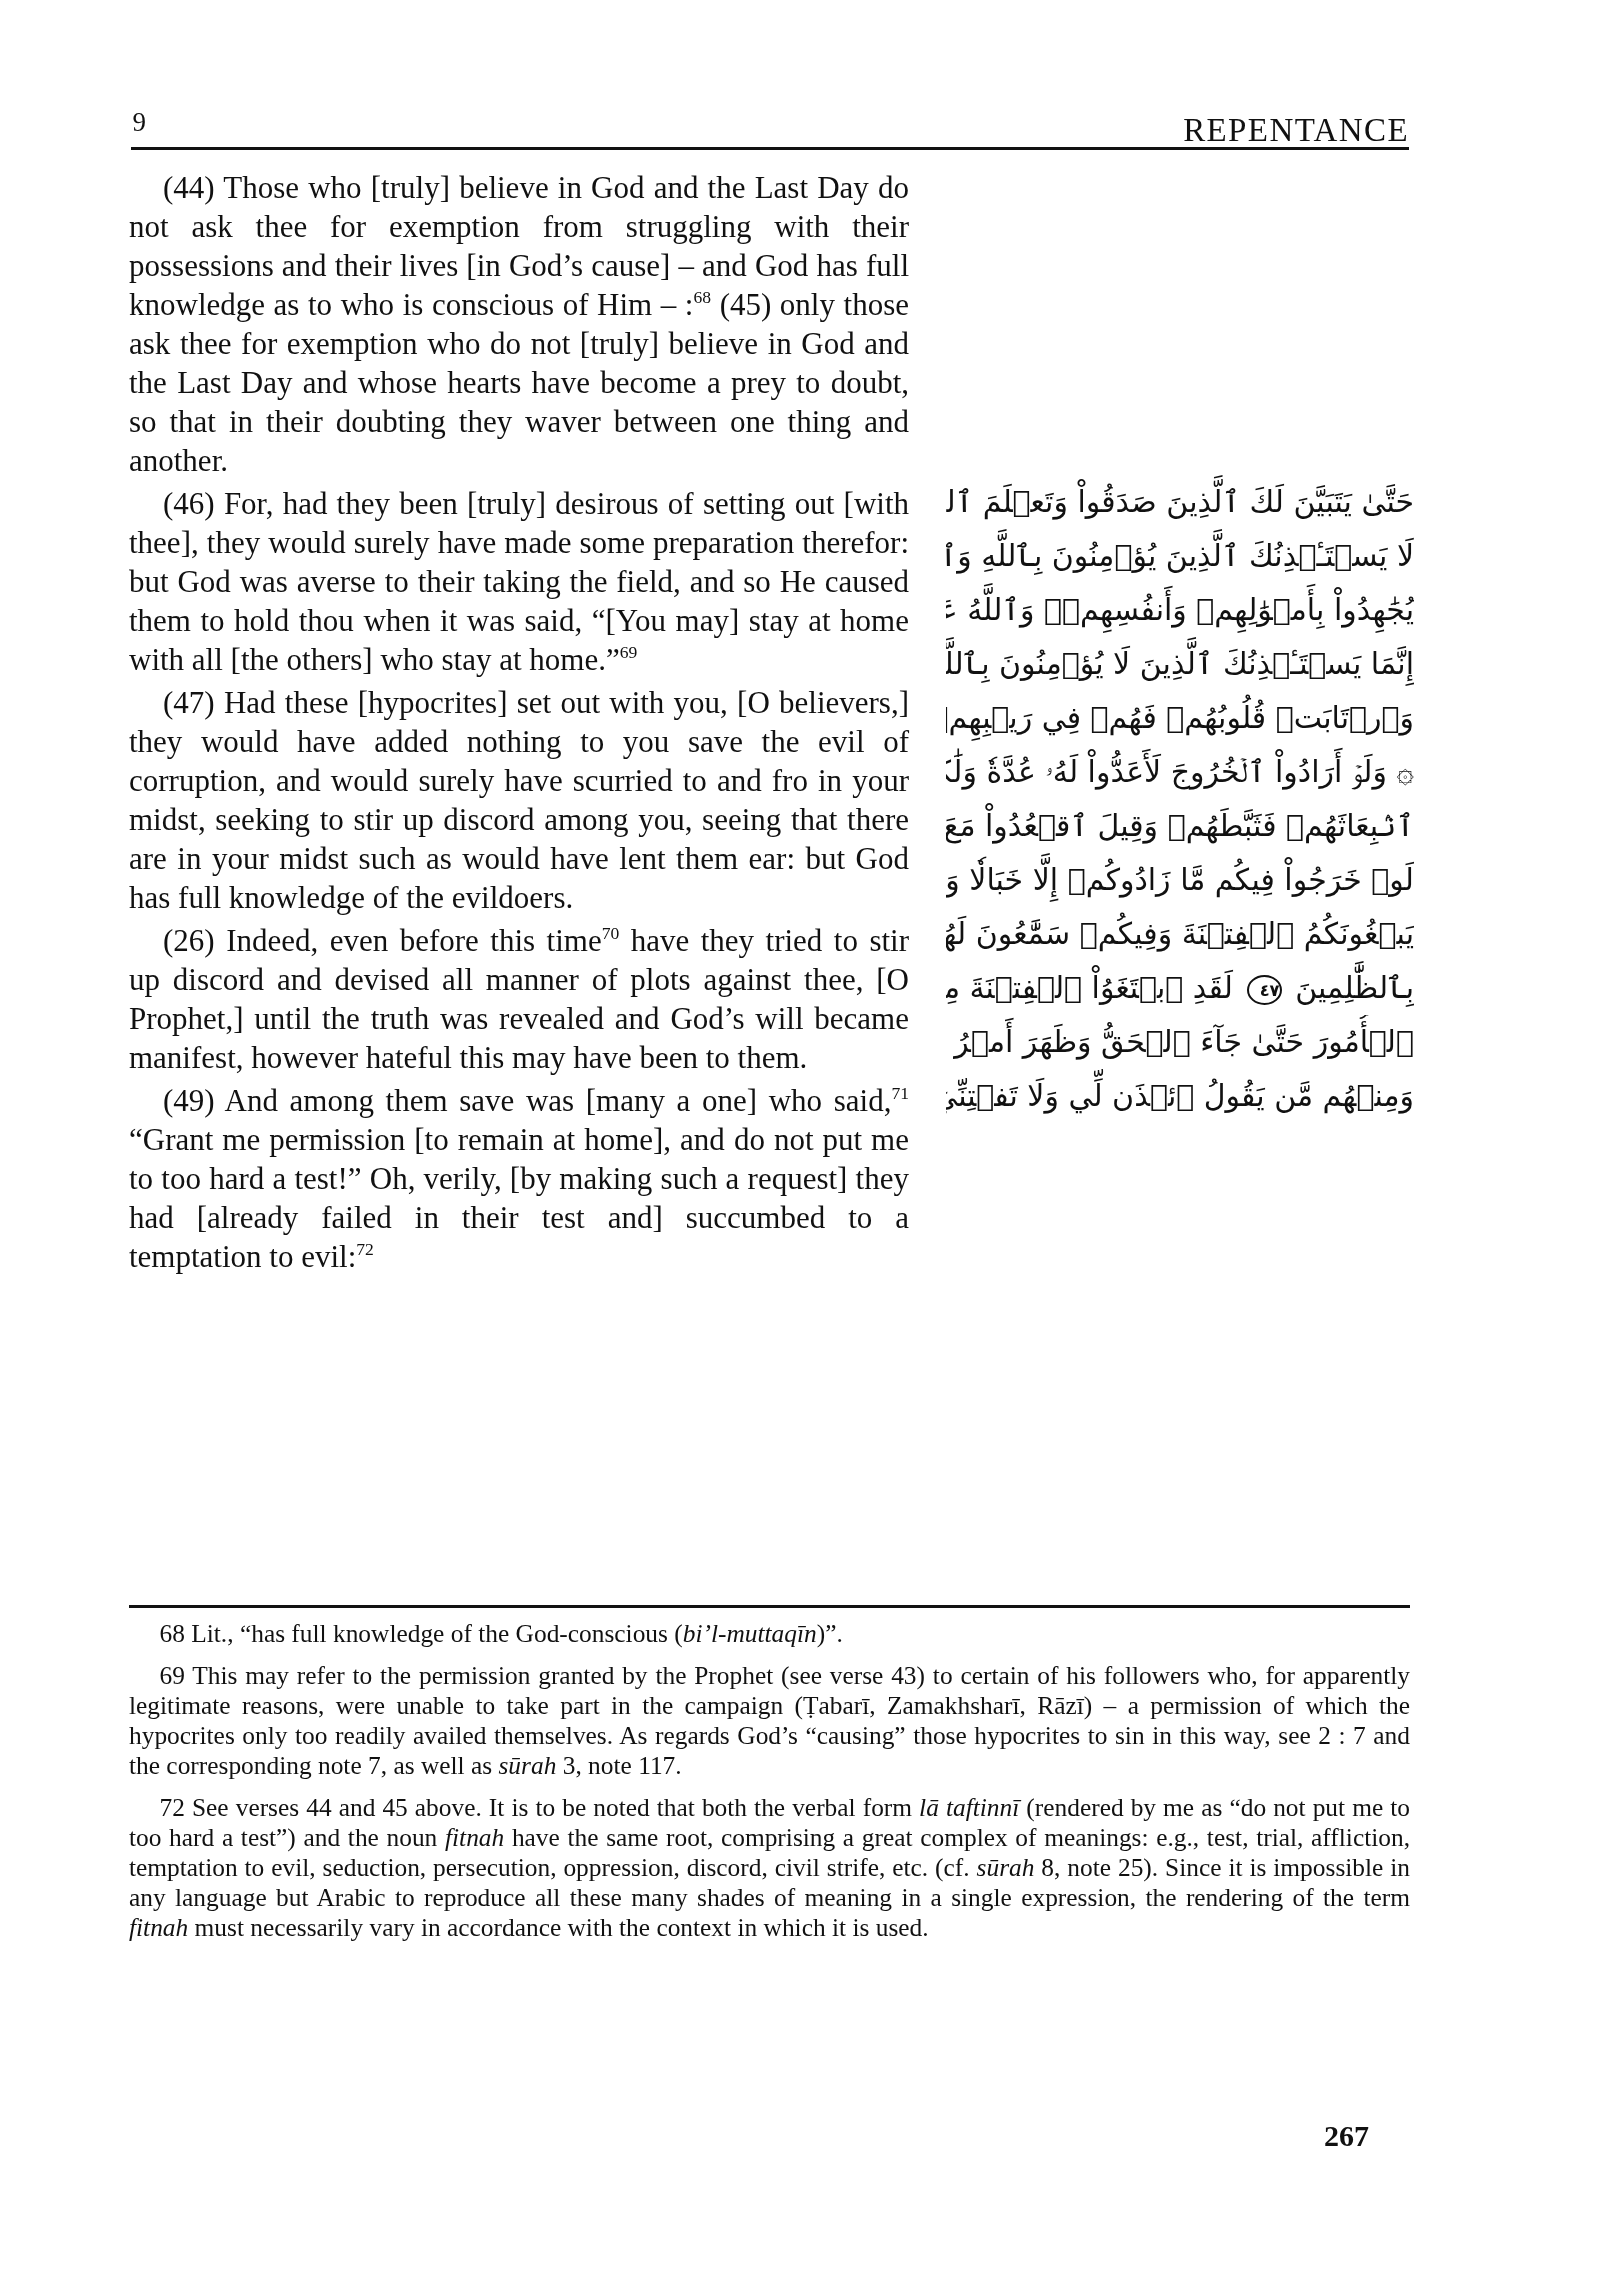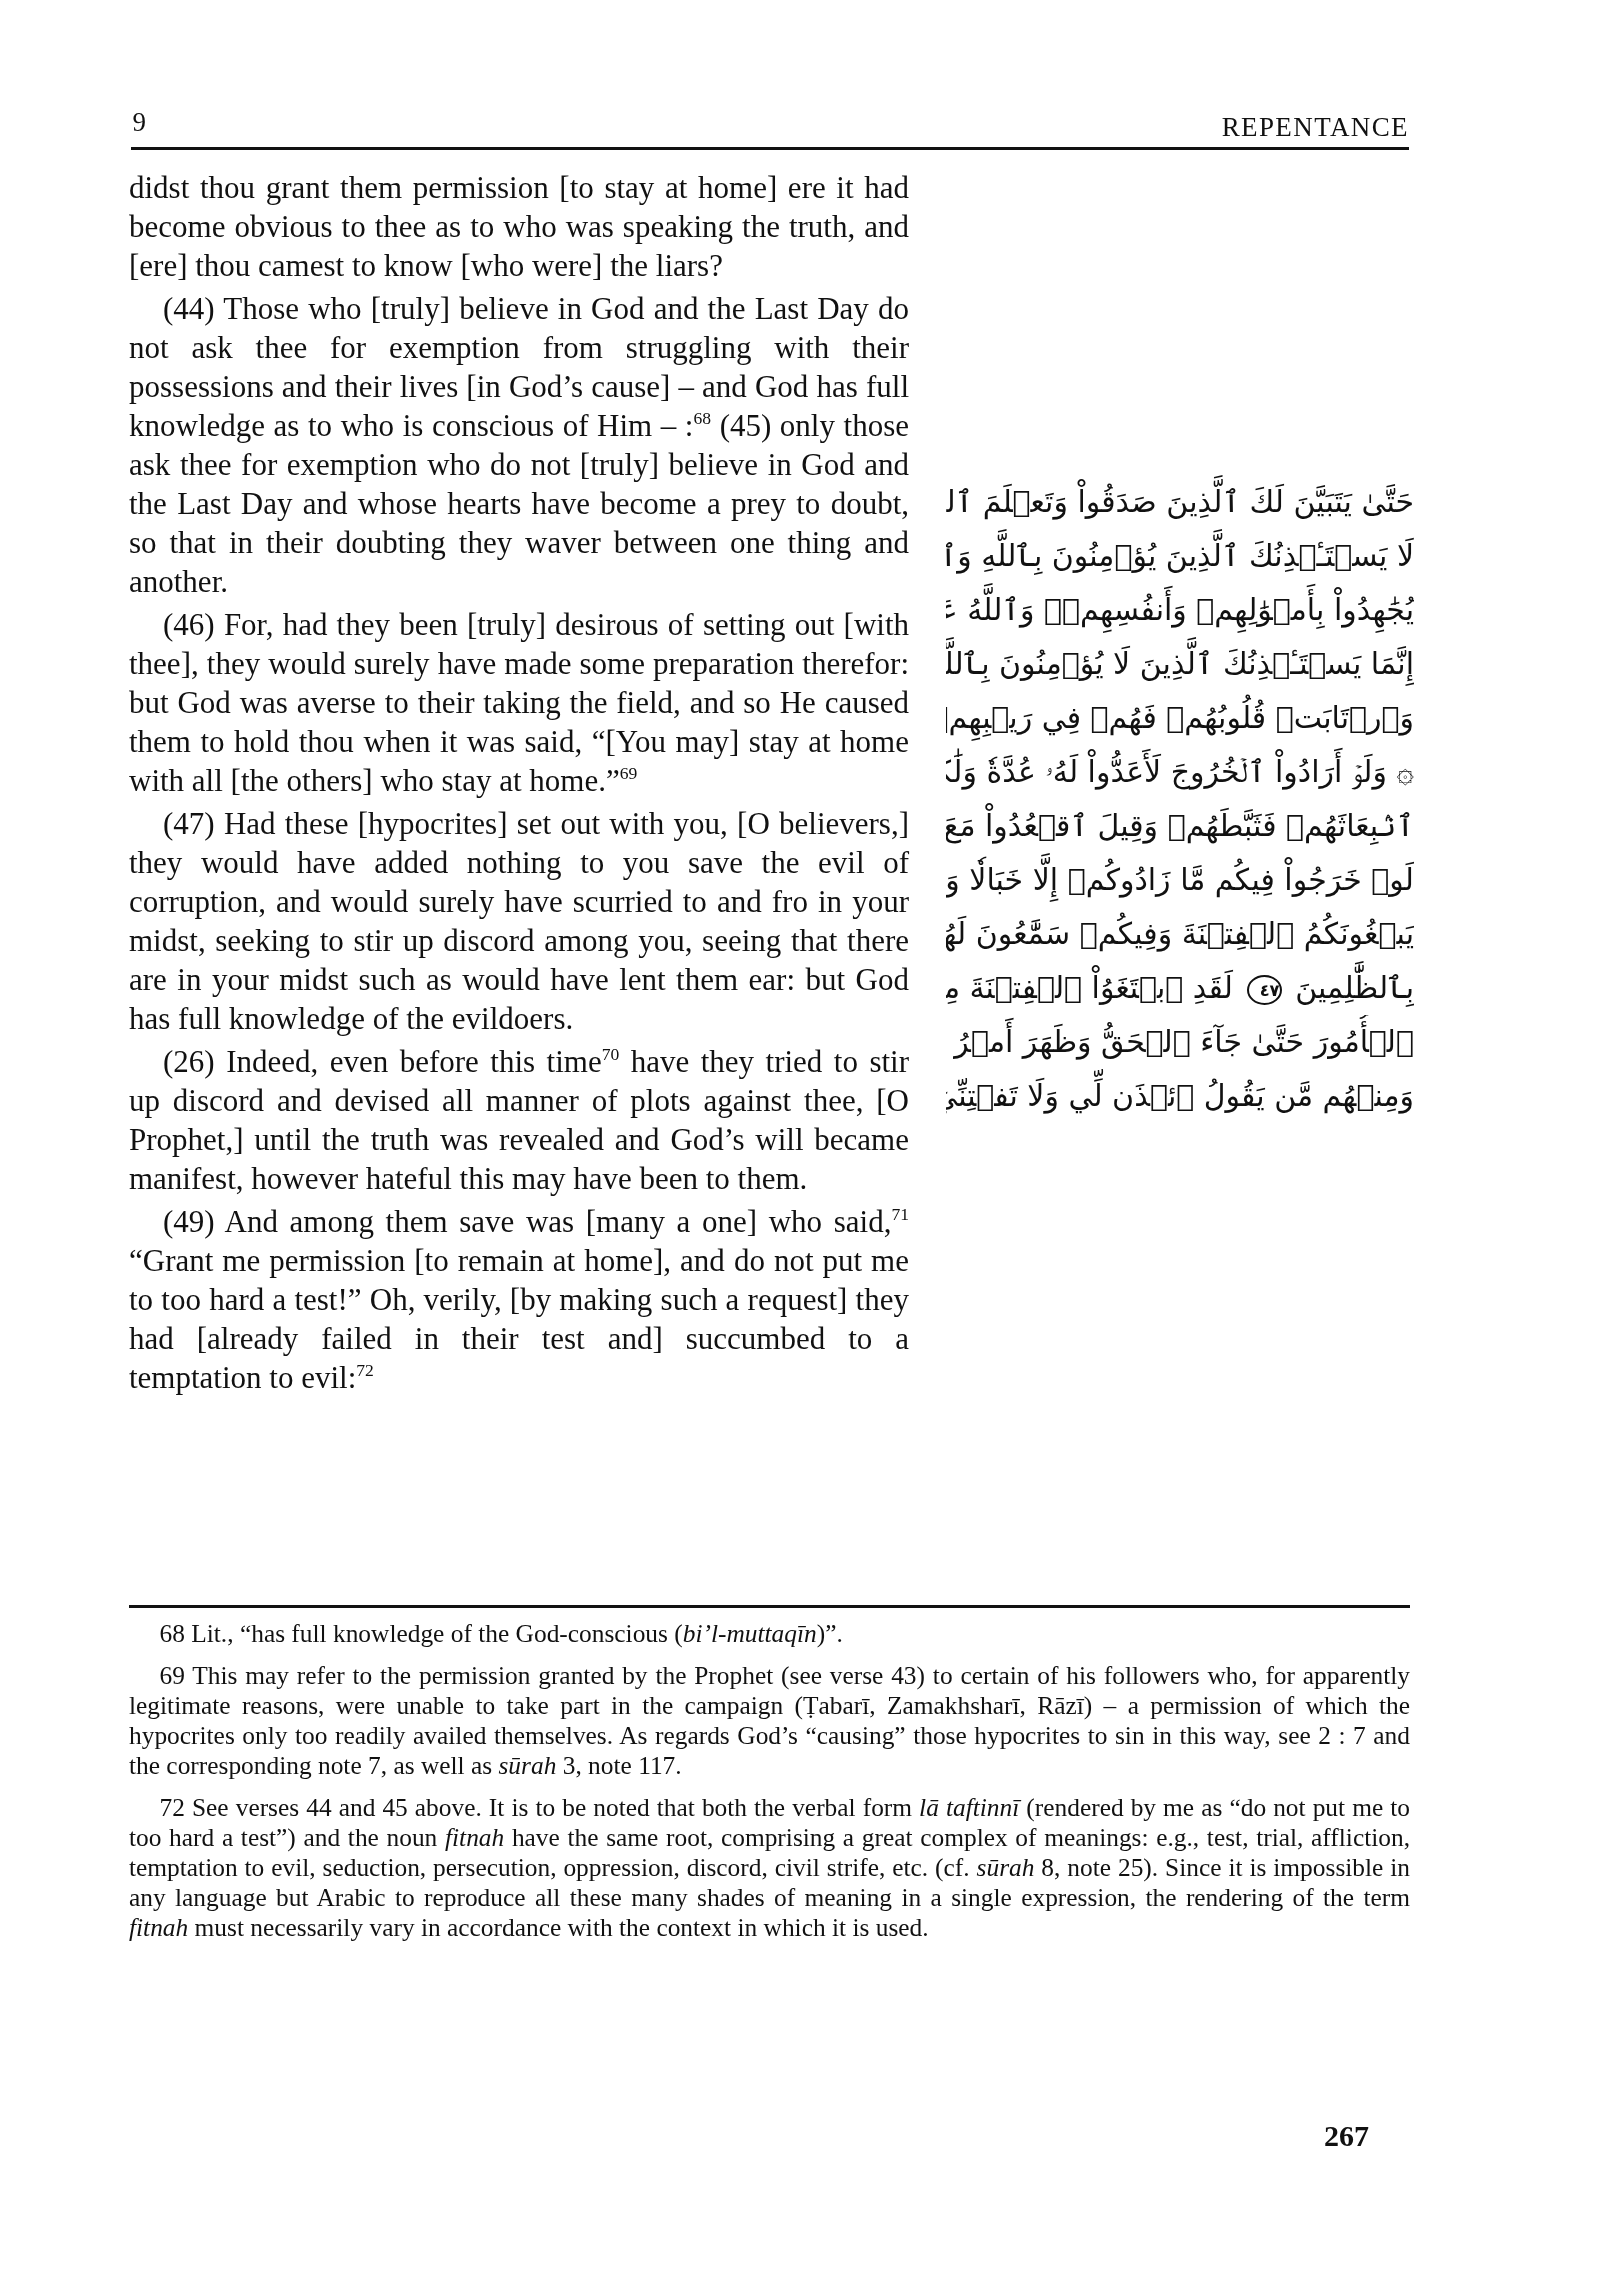--- a/index.html
+++ b/index.html
@@ -1,21 +1,21 @@
 <!DOCTYPE html>
 <html style="font-size:11px"><head>
 <meta charset="utf-8">
 <style>
   html, body { margin: 0; padding: 0; background: #ffffff; }
   body { width: 1614px; height: 2295px; position: relative; overflow: hidden; color: #111; }
   .page { position: absolute; left: 0; top: 0; width: 1614px; height: 2295px; background: #fff; }
 
   .running-head { position: absolute; left: 131px; top: 102px; width: 1278px; height: 47px; }
   .folio-left { position: absolute; left: 1.4px; top: 5.4px; font-family: "Liberation Serif", serif; font-size: 27px; }
-  .chapter-title { position: absolute; right: 0; top: 10.2px; font-family: "Liberation Serif", serif; font-size: 27px; letter-spacing: 1.4px; }
+  .chapter-title { position: absolute; right: 0; top: 10.2px; font-family: "Liberation Serif", serif; font-size: 33px; letter-spacing: 1.4px; }
   .head-rule { position: absolute; left: 0; top: 45px; width: 1278px; height: 2.7px; background: #111; }
 
   .body-col { position: absolute; left: 129px; top: 168px; width: 780px;
     font-family: "Liberation Serif", serif; font-size: 31px; line-height: 39px; text-align: justify; }
   .body-col p { margin: 0 0 4.1px 0; text-indent: 34px; }
   .body-col p.cont { text-indent: 0; }
   sup.fn { font-size: 17.6px; line-height: 0; vertical-align: 12.2px; }
 
   .arabic-col { position: absolute; left: 946px; top: 475px; width: 468px; direction: rtl;
     font-family: "DejaVu Sans", sans-serif; font-size: 30px; }
@@ -36,21 +36,20 @@
 
 <div class="page">
 
   <div class="running-head">
     <span class="folio-left">9</span>
     <span class="chapter-title">REPENTANCE</span>
     <div class="head-rule"></div>
   </div>
 
   <div class="body-col">
-    <p class="cont"><span>didst thou grant them permission [to stay at home] ere it had become obvious to thee as to who was speaking the truth, and [ere] thou camest to know [who were] the liars?</span></p>
 
     <p><span>(44)</span> <span>Those who [truly] believe in God and the Last Day do not ask thee for exemption from struggling with their possessions and their lives [in God’s cause] – and God has full knowledge as to who is conscious of Him – :</span><sup class="fn">68</sup><span> (45) only those ask thee for exemption who do not [truly] believe in God and the Last Day and whose hearts have become a prey to doubt, so that in their doubting they waver between one thing and another.</span></p>
 
     <p><span>(46)</span> <span>For, had they been [truly] desirous of setting out [with thee], they would surely have made some preparation therefor: but God was averse to their taking the field, and so He caused them to hold thou when it was said, “[You may] stay at home with all [the others] who stay at home.”</span><sup class="fn">69</sup></p>
 
     <p><span>(47)</span> <span>Had these [hypocrites] set out with you, [O believers,] they would have added nothing to you save the evil of corruption, and would surely have scurried to and fro in your midst, seeking to stir up discord among you, seeing that there are in your midst such as would have lent them ear: but God has full knowledge of the evildoers.</span></p>
 
     <p><span>(26)</span> <span>Indeed, even before this time</span><sup class="fn">70</sup><span> have they tried to stir up discord and devised all manner of plots against thee, [O Prophet,] until the truth was revealed and God’s will became manifest, however hateful this may have been to them.</span></p>
 
     <p><span>(49)</span> <span>And among them save was [many a one] who said,</span><sup class="fn">71</sup><span> “Grant me permission [to remain at home], and do not put me to too hard a test!” Oh, verily, [by making such a request] they had [already failed in their test and] succumbed to a temptation to evil:</span><sup class="fn">72</sup></p>

